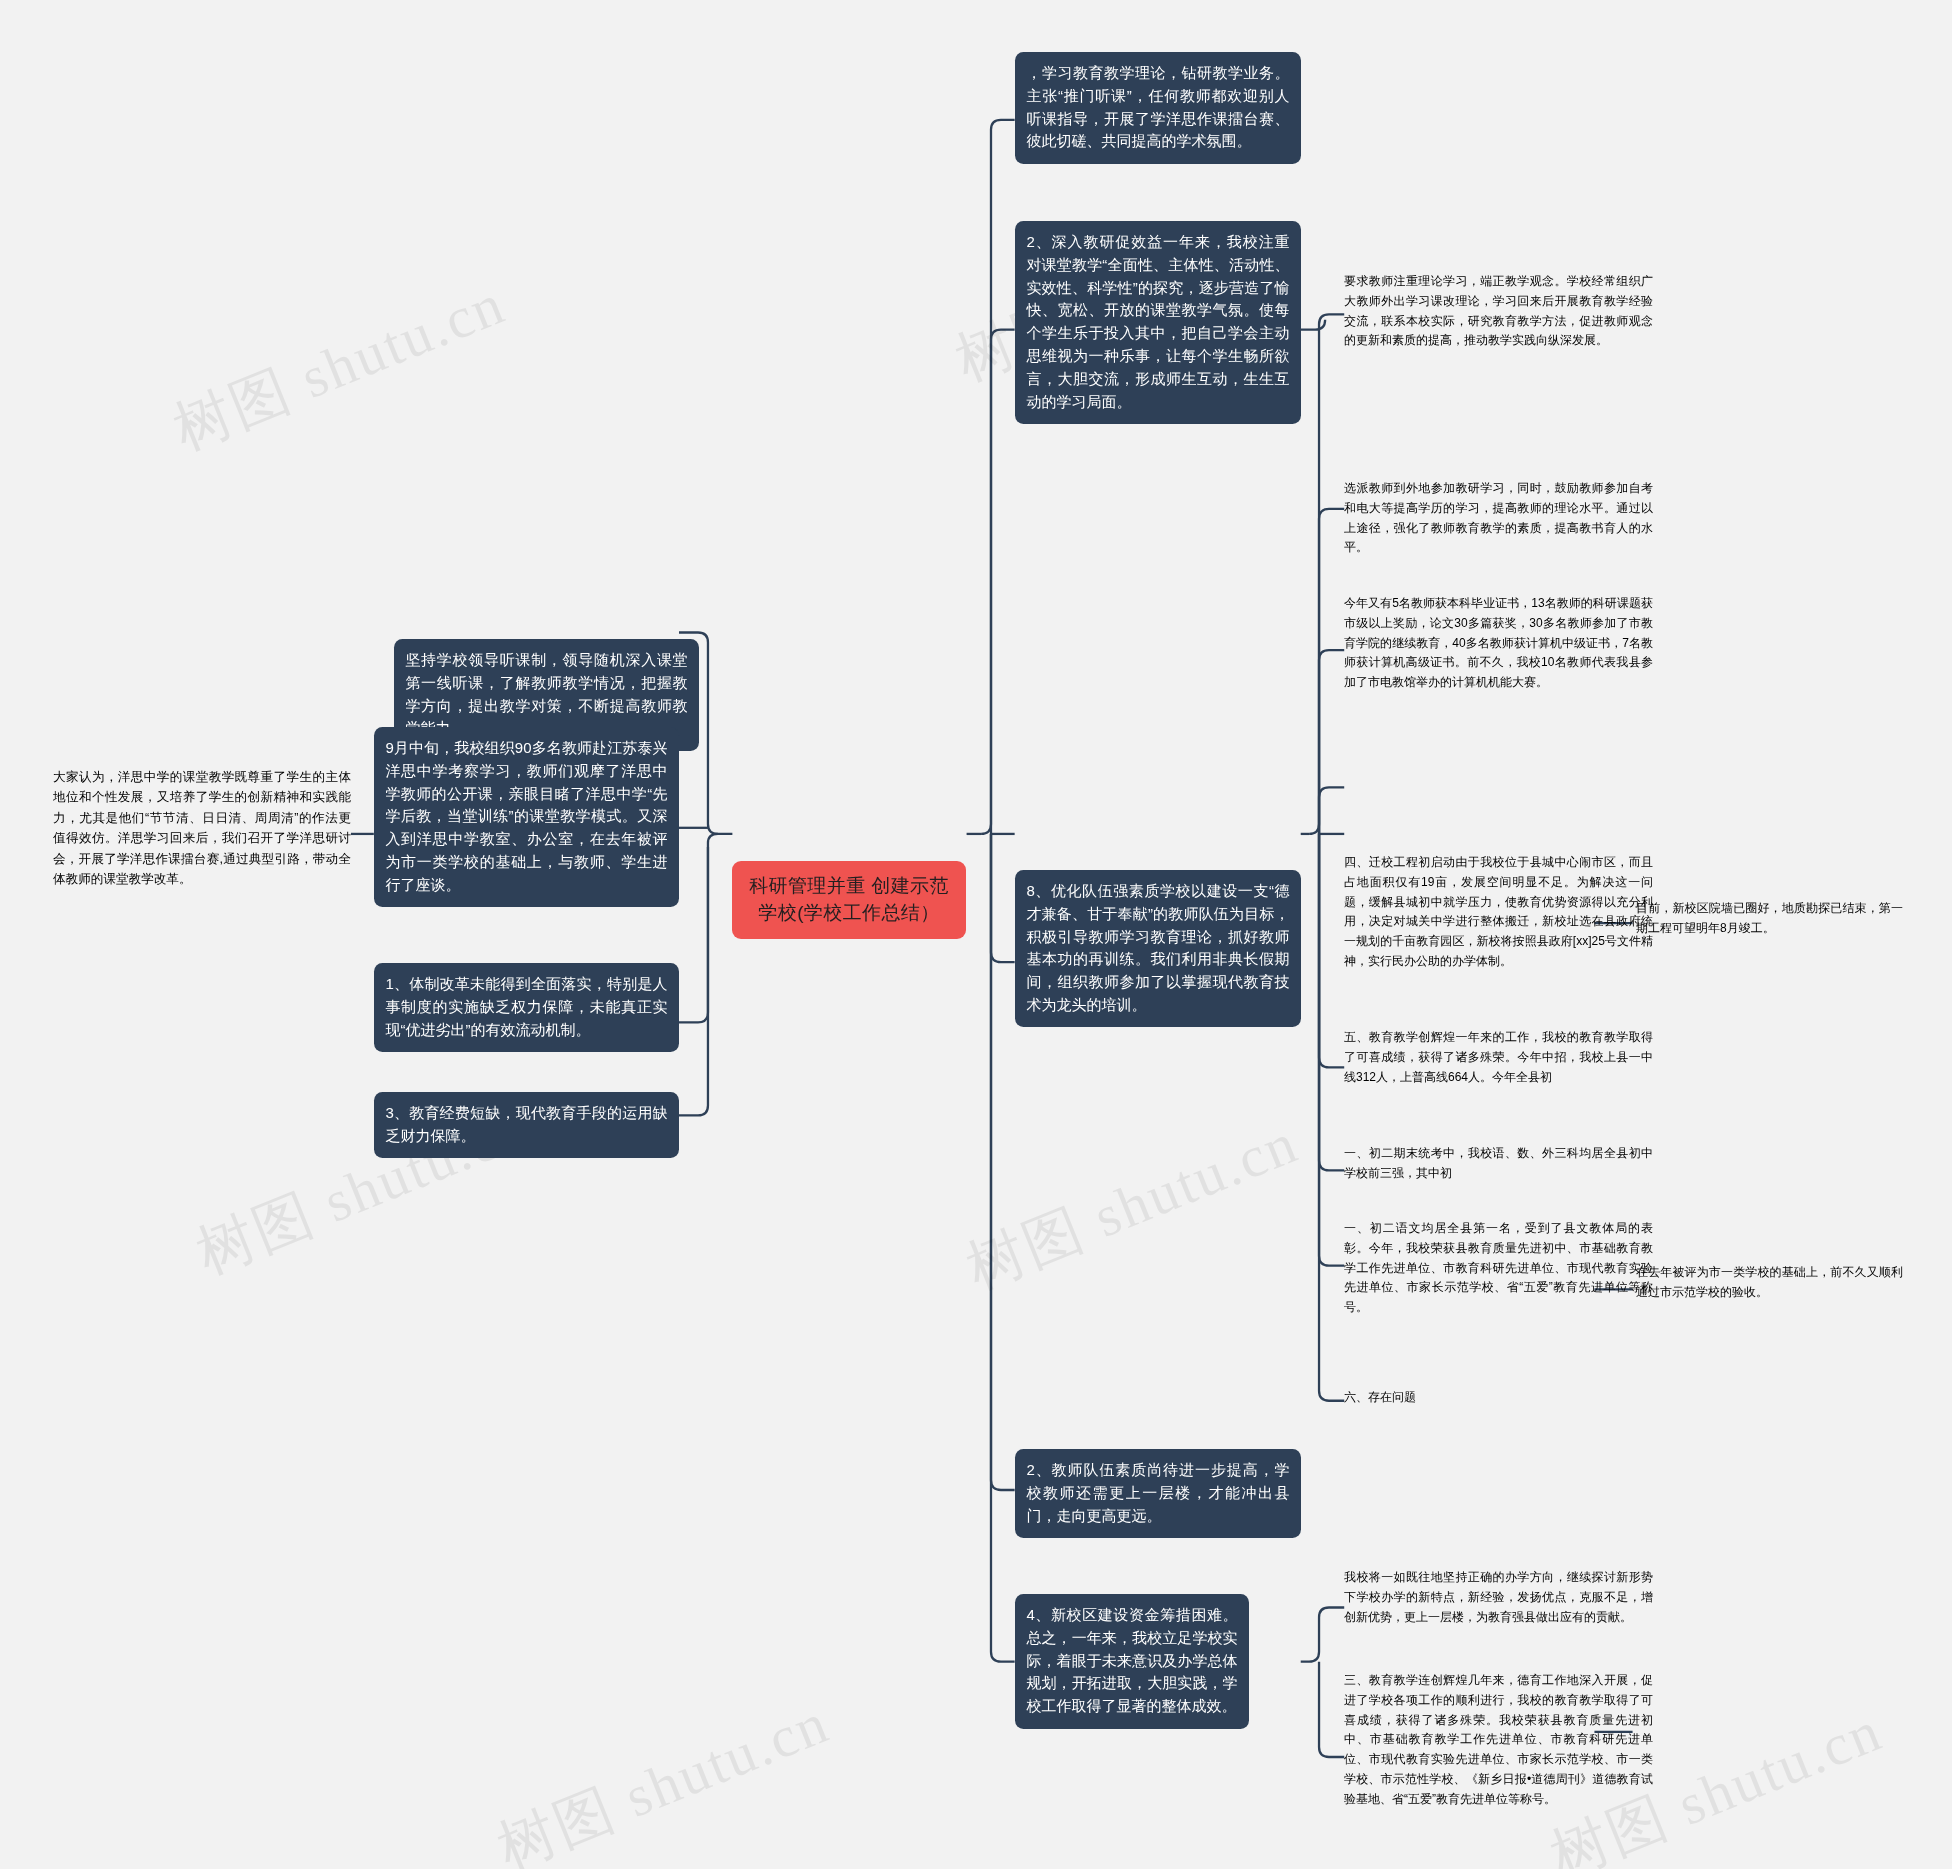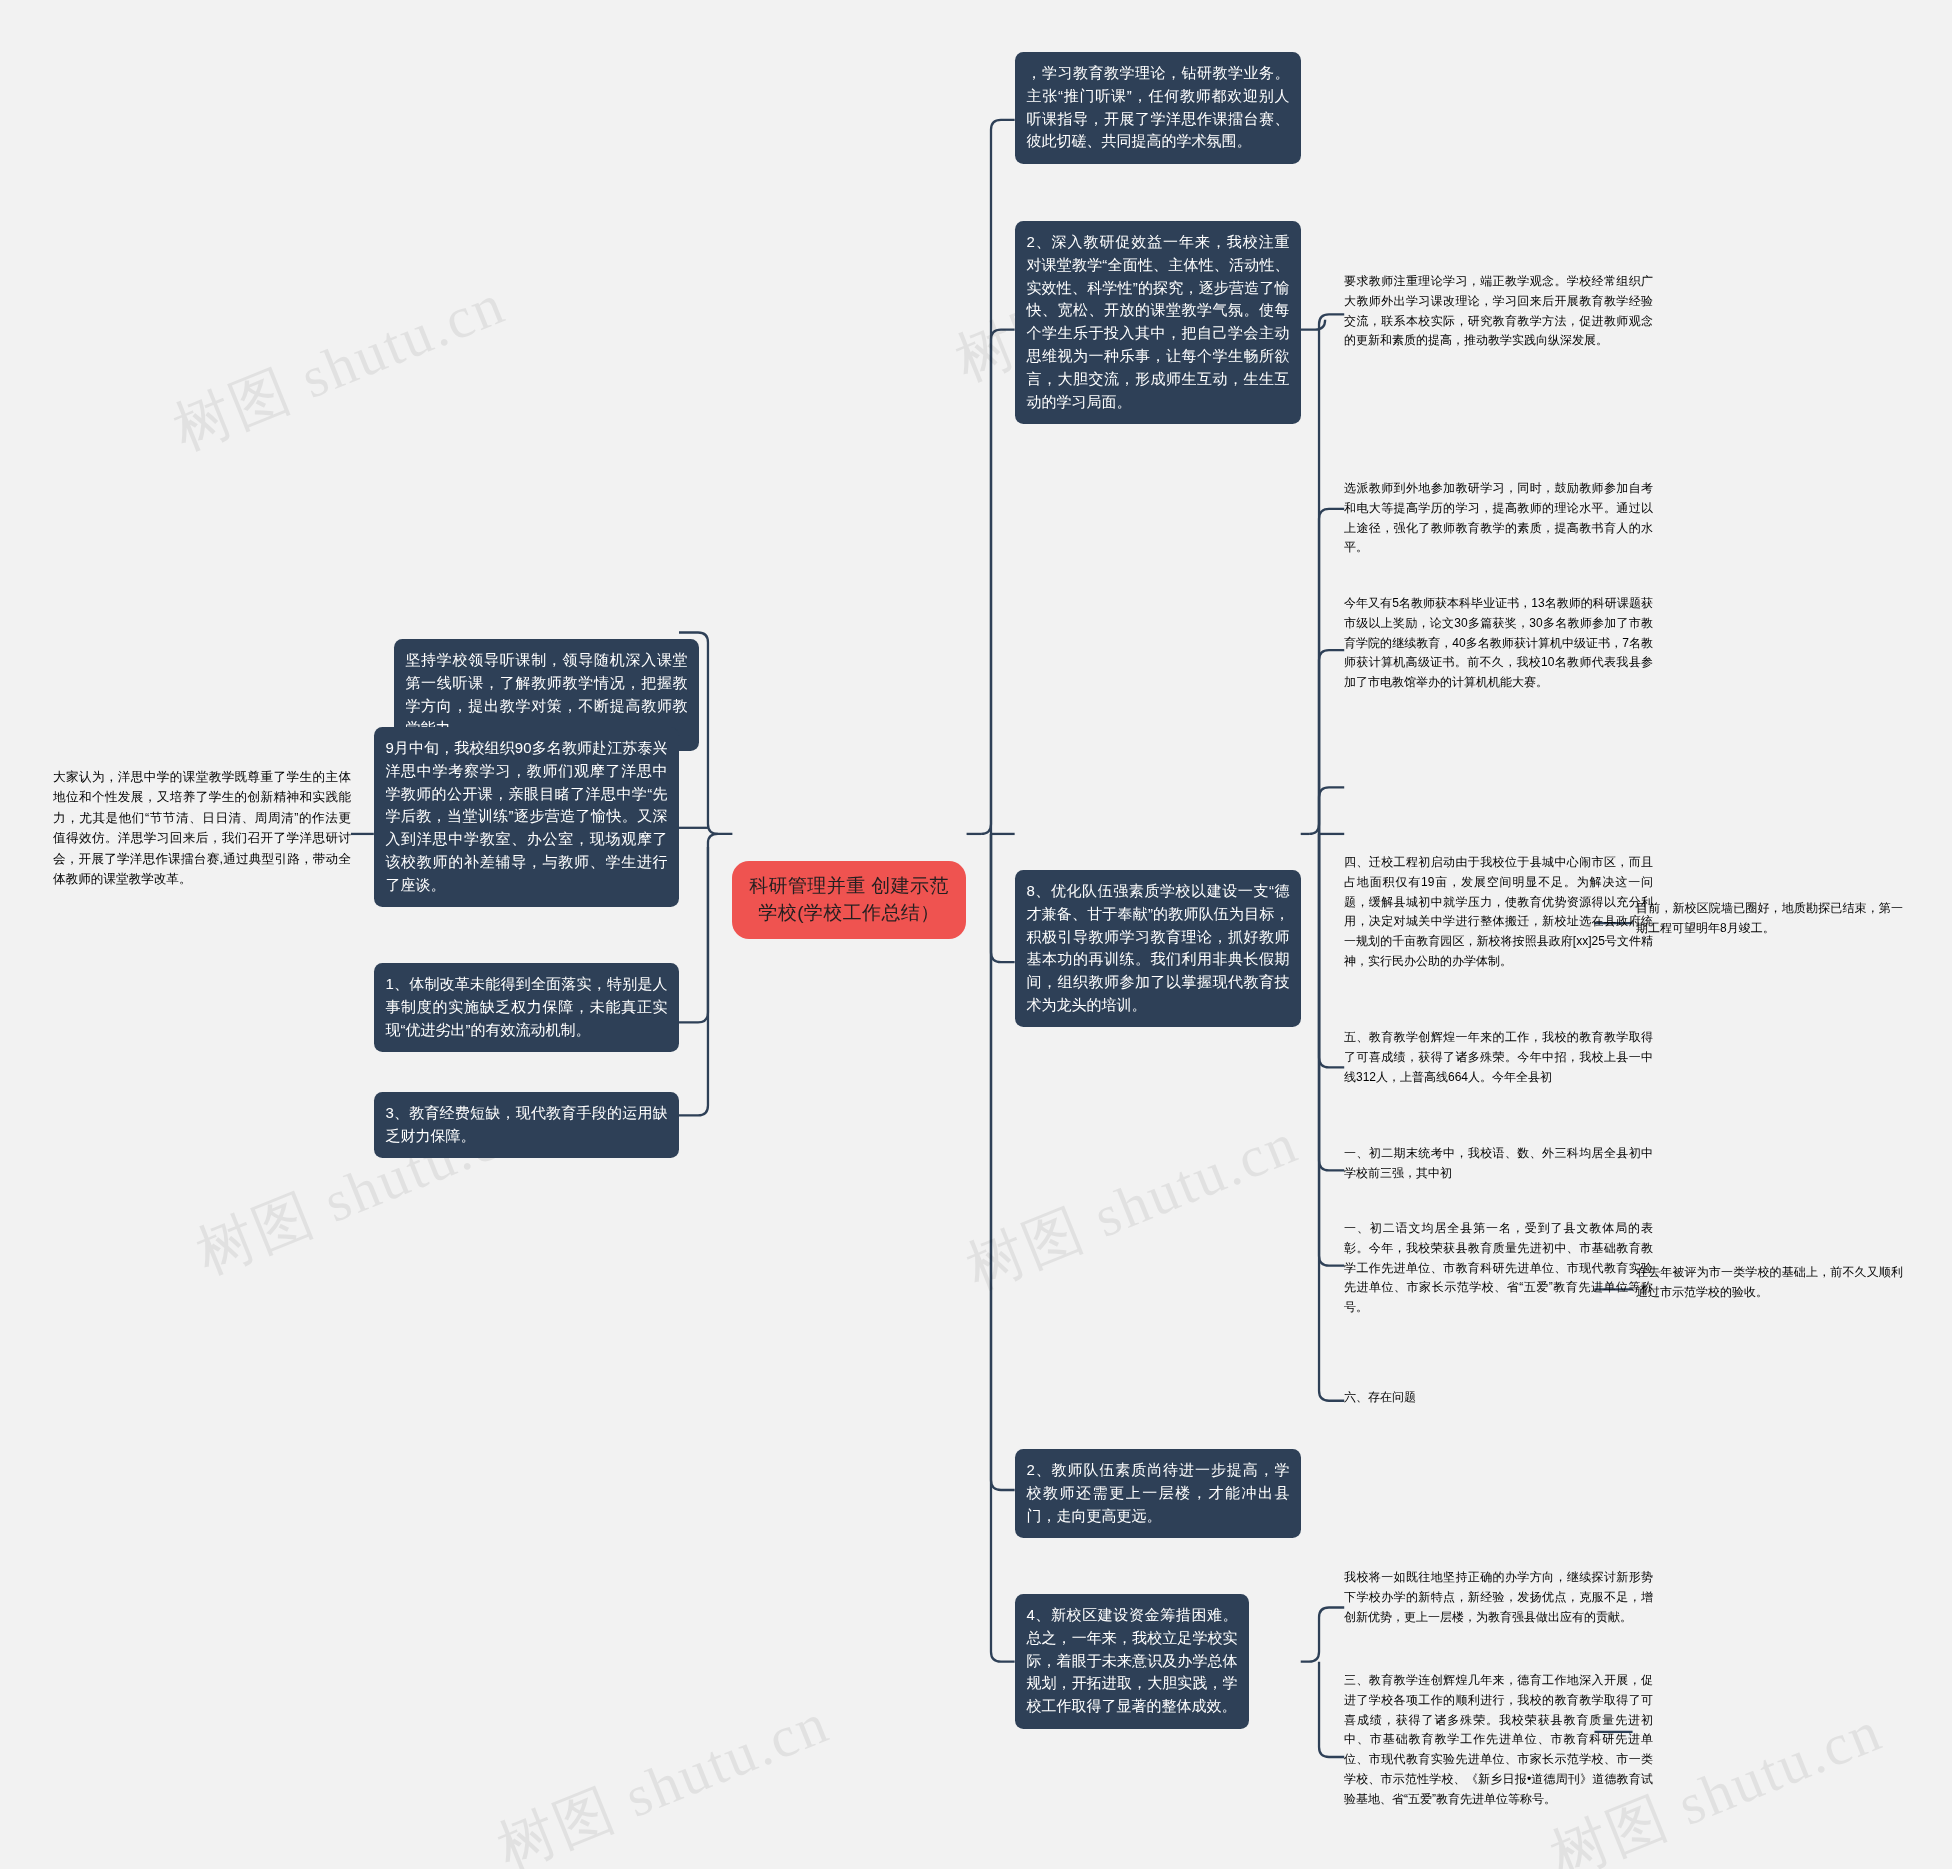--- a/index.html
+++ b/index.html
@@ -34,21 +34,21 @@
     width: 1953px; height: 1870px;
     pointer-events: none;
   }
   .node {
     position: absolute;
   }
   
   .root-node {
     background: #ef5350;
     color: #231f20;
-    border-radius: 17px;
+    border-radius: 9px;
     padding: 12.2px 10.7px;
     text-align: center;
     font-size: 19px;
     line-height: 1.42;
     letter-spacing: 0.4px;
   }
   
   .box-node {
     background: #2e4057;
     color: #ffffff;
@@ -131,21 +131,21 @@
 
   <div class="node text-node" style="left:53px; top:767px; width:298px;">
     <span>大家认为，洋思中学的课堂教学既尊重了学生的主体地位和个性发展，又培养了学生的创新精神和实践能力，尤其是他们“节节清、日日清、周周清”的作法更值得效仿。洋思学习回来后，我们召开了学洋思研讨会，开展了学洋思作课擂台赛,通过典型引路，带动全体教师的课堂教学改革。</span>
   </div>
 
   <div class="node box-node" style="left:394px; top:599px; width:305px;margin-top:40px;">
     <span>坚持学校领导听课制，领导随机深入课堂第一线听课，了解教师教学情况，把握教学方向，提出教学对策，不断提高教师教学能力。</span>
   </div>
 
   <div class="node box-node" style="left:374px; top:727px; width:305px;">
-    <span>9月中旬，我校组织90多名教师赴江苏泰兴洋思中学考察学习，教师们观摩了洋思中学教师的公开课，亲眼目睹了洋思中学“先学后教，当堂训练”逐步营造了愉快。又深入到洋思中学教室、办公室，现场观摩了该校教师的补差辅导，与教师、学生进行了座谈。</span>
+    <span>9月中旬，我校组织90多名教师赴江苏泰兴洋思中学考察学习，教师们观摩了洋思中学教师的公开课，亲眼目睹了洋思中学“先学后教，当堂训练”的课堂教学模式。又深入到洋思中学教室、办公室，在去年被评为市一类学校的基础上，与教师、学生进行了座谈。</span>
   </div>
 
   <div class="node box-node" style="left:374px; top:963px; width:305px;">
     <span>1、体制改革未能得到全面落实，特别是人事制度的实施缺乏权力保障，未能真正实现“优进劣出”的有效流动机制。</span>
   </div>
 
   <div class="node box-node" style="left:374px; top:1092px; width:305px;">
     <span>3、教育经费短缺，现代教育手段的运用缺乏财力保障。</span>
   </div>
 

